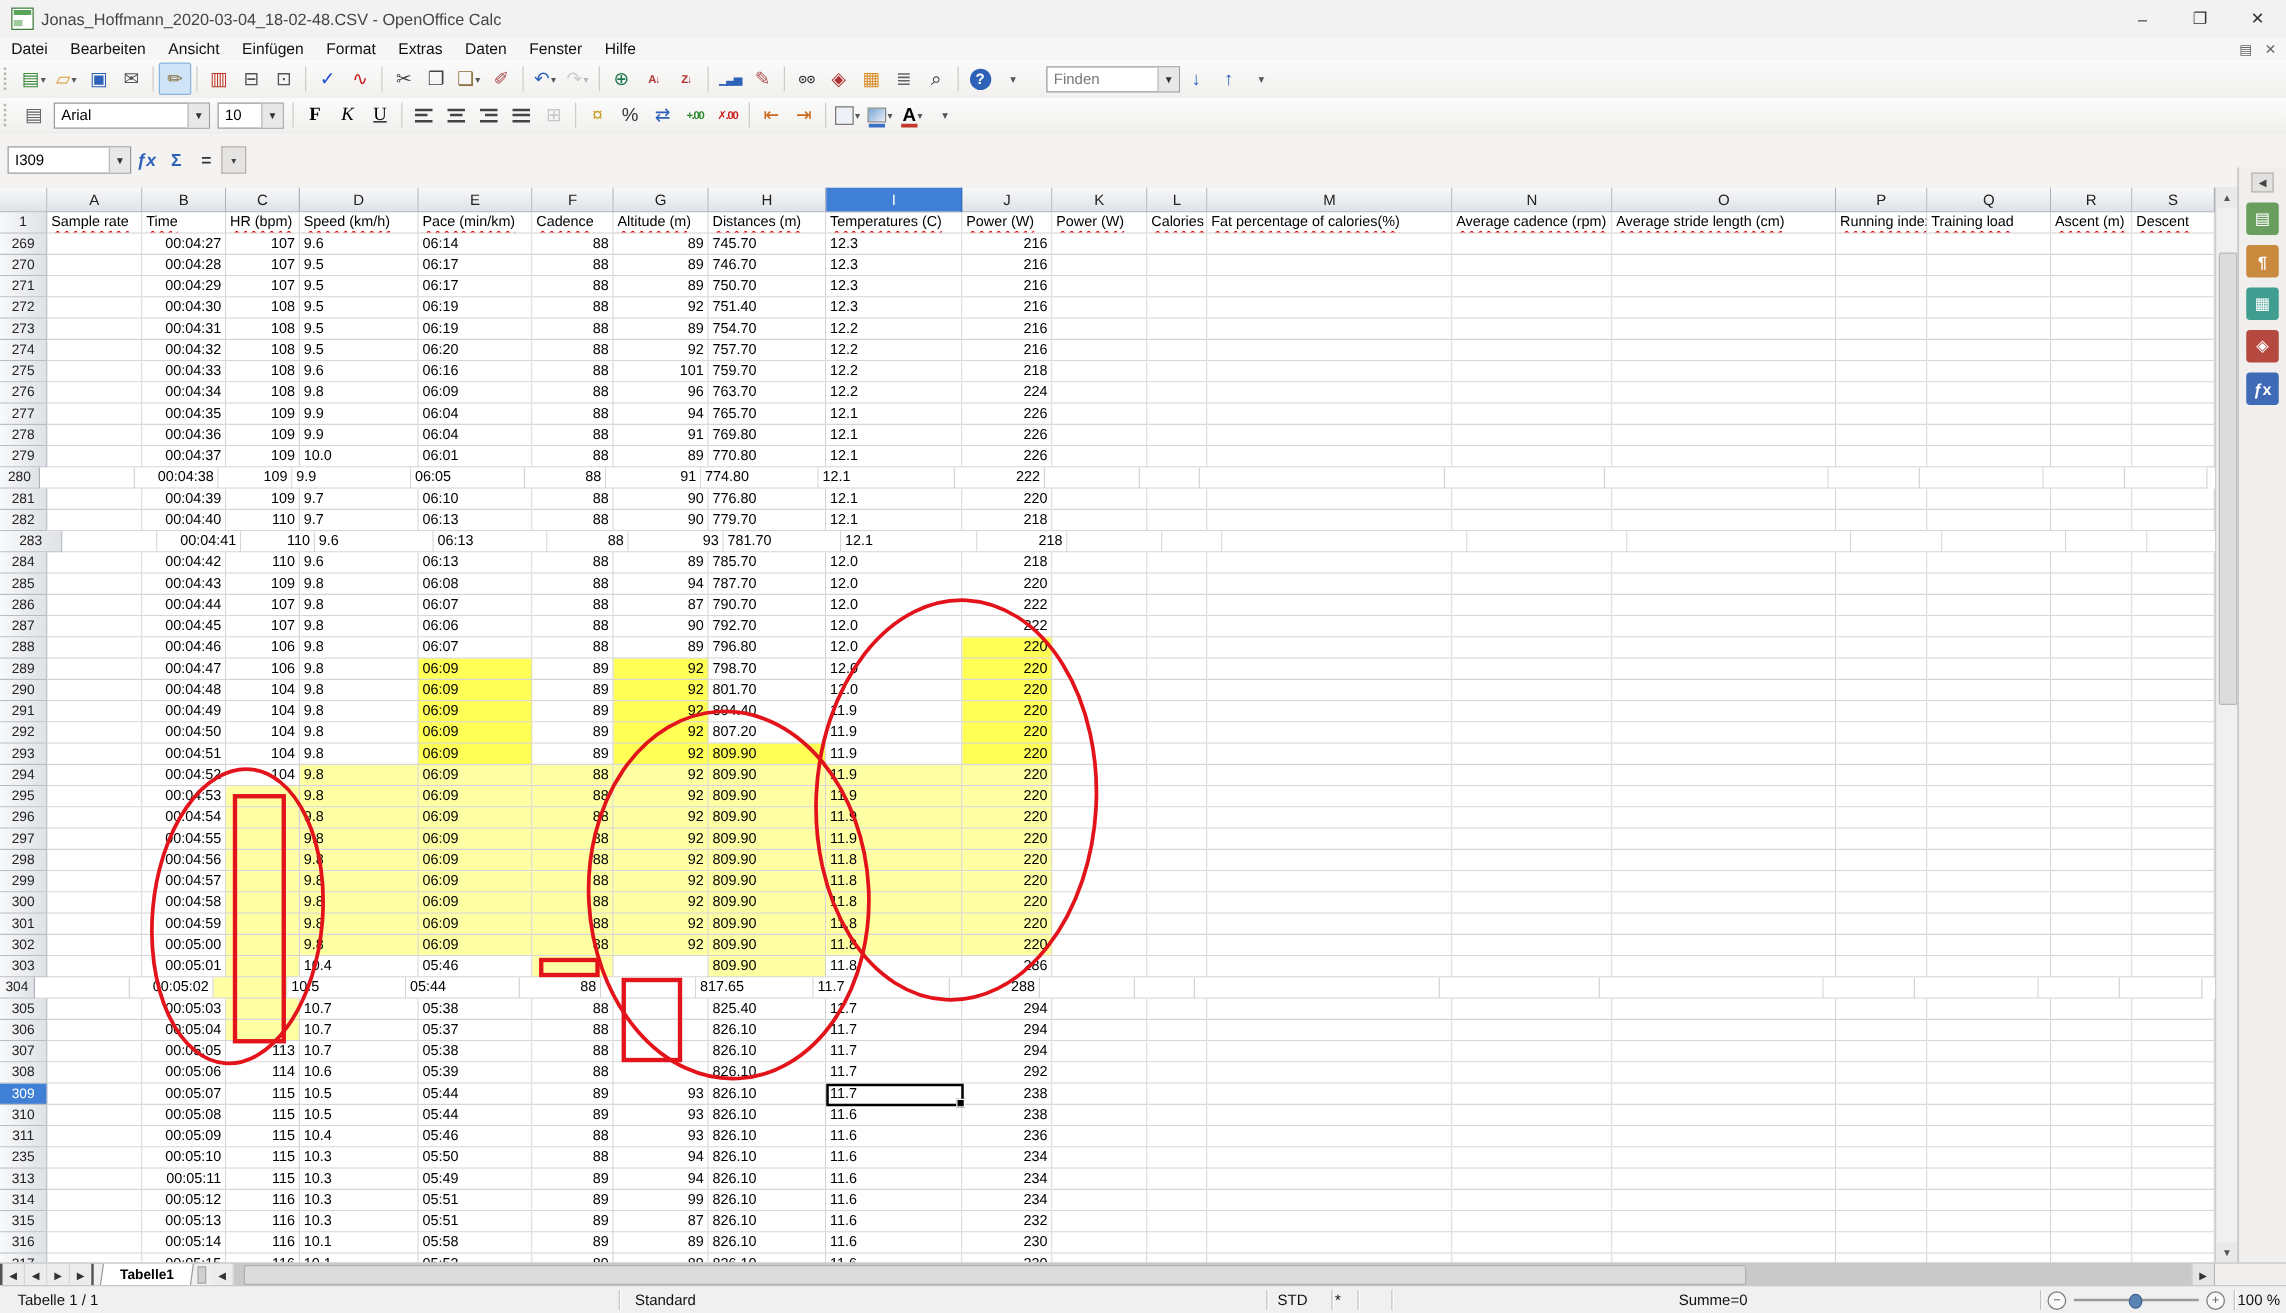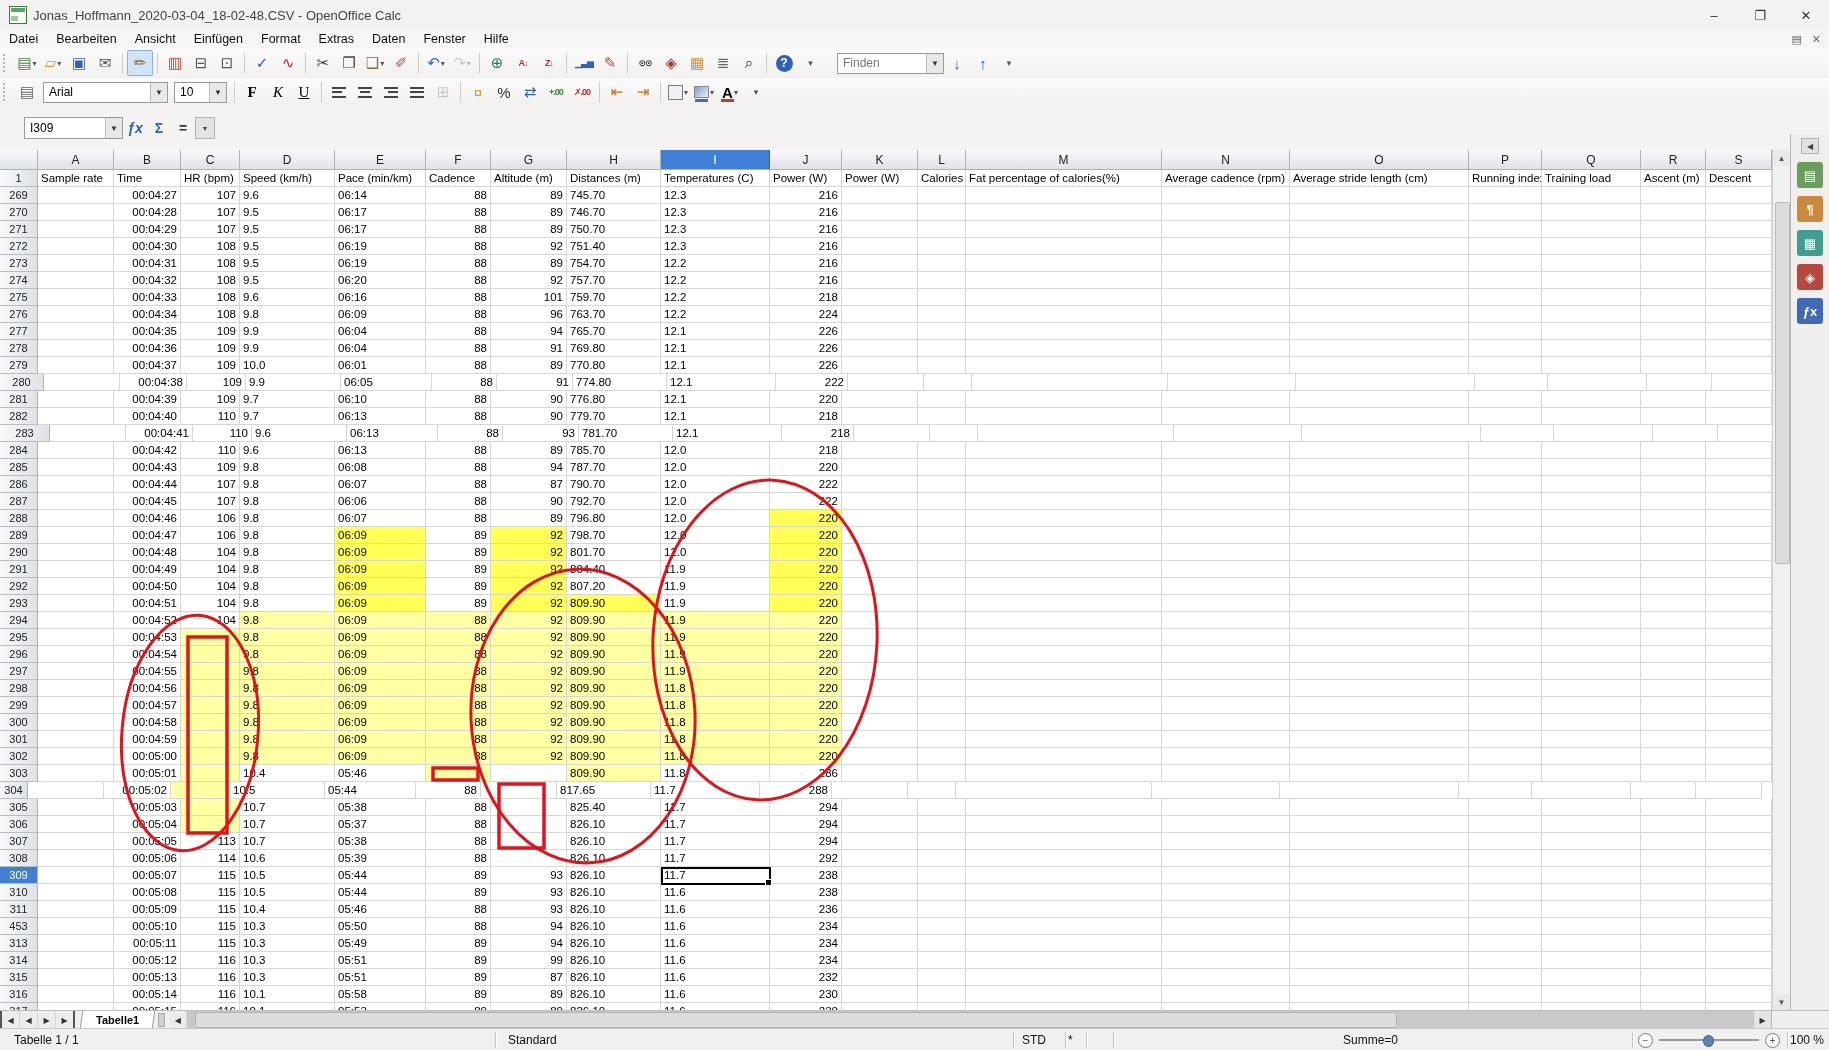--- a/index.html
+++ b/index.html
@@ -42,21 +42,21 @@
   .bars.bj i{width:100%;}
   .combo{background:#fff;border:1px solid #9a9a9a;height:19px;display:flex;align-items:center;
     font-size:12px;padding-left:5px;position:relative;}
   .combo .arrow{margin-left:auto;width:16px;height:100%;background:#e8e8e8;border-left:1px solid #bbb;
     display:flex;align-items:center;justify-content:center;font-size:8px;color:#333;}
   .color-swatch{position:absolute;left:3px;bottom:2px;width:13px;height:3px;}
   #find-box{width:100px;margin-left:14px;}
   
   #formulabar{position:absolute;left:0;top:106px;width:1829px;height:44px;background:#f4f3f2;
     border-bottom:1px solid #c9c6c2;display:flex;align-items:center;}
-  #name-box{width:92px;height:20px;margin-left:24px;align-items:center;}
+  #name-box{width:92px;height:20px;margin-left:6px;align-items:center;}
   .fb-icon{width:24px;height:22px;display:flex;align-items:center;justify-content:center;font-size:14px;}
   #formula-input{flex:1;height:21px;background:#fff;border:1px solid #9a9a9a;margin:0 6px 0 2px;
     font-size:12px;display:flex;align-items:center;padding-left:5px;color:#000;}
   #formula-expand{width:18px;height:20px;background:#e5e4e2;border:1px solid #b5b2ae;margin-right:10px;
     display:flex;align-items:center;justify-content:center;font-size:8px;color:#444;}
   
   #sheet{position:absolute;left:0;top:150px;width:1772px;height:860px;background:#fff;overflow:hidden;}
   .colband{position:absolute;left:0;top:0;height:20px;display:flex;}
   .colhead,.corner{background:linear-gradient(#f8f9fa,#dfe2e6);border-right:1px solid #aeb2b8;
     border-bottom:1px solid #aeb2b8;box-sizing:border-box;font-size:12px;color:#222;
@@ -630,21 +630,21 @@
       <div class="cell al" style="width:48px;height:17px"></div>
       <div class="cell al" style="width:196px;height:17px"></div>
       <div class="cell al" style="width:128px;height:17px"></div>
       <div class="cell al" style="width:179px;height:17px"></div>
       <div class="cell al" style="width:73px;height:17px"></div>
       <div class="cell al" style="width:99px;height:17px"></div>
       <div class="cell al" style="width:65px;height:17px"></div>
       <div class="cell al" style="width:66px;height:17px"></div>
     </div>
     <div class="sheet-row" style="top:224px">
-      <div class="rowhead" style="width:44px;height:17px">280</div>
+      <div class="rowhead" style="width:32px;height:17px">280</div>
       <div class="cell al" style="width:76px;height:17px"></div>
       <div class="cell ar" style="width:67px;height:17px">00:04:38</div>
       <div class="cell ar" style="width:59px;height:17px">109</div>
       <div class="cell al" style="width:95px;height:17px">9.9</div>
       <div class="cell al" style="width:91px;height:17px">06:05</div>
       <div class="cell ar" style="width:65px;height:17px">88</div>
       <div class="cell ar" style="width:76px;height:17px">91</div>
       <div class="cell al" style="width:94px;height:17px">774.80</div>
       <div class="cell al" style="width:109px;height:17px">12.1</div>
       <div class="cell ar" style="width:72px;height:17px">222</div>
@@ -1334,21 +1334,21 @@
       <div class="cell al" style="width:48px;height:17px"></div>
       <div class="cell al" style="width:196px;height:17px"></div>
       <div class="cell al" style="width:128px;height:17px"></div>
       <div class="cell al" style="width:179px;height:17px"></div>
       <div class="cell al" style="width:73px;height:17px"></div>
       <div class="cell al" style="width:99px;height:17px"></div>
       <div class="cell al" style="width:65px;height:17px"></div>
       <div class="cell al" style="width:66px;height:17px"></div>
     </div>
     <div class="sheet-row" style="top:768px">
-      <div class="rowhead" style="width:38px;height:17px">453</div>
+      <div class="rowhead" style="width:38px;height:17px">235</div>
       <div class="cell al" style="width:76px;height:17px"></div>
       <div class="cell ar" style="width:67px;height:17px">00:05:10</div>
       <div class="cell ar" style="width:59px;height:17px">115</div>
       <div class="cell al" style="width:95px;height:17px">10.3</div>
       <div class="cell al" style="width:91px;height:17px">05:50</div>
       <div class="cell ar" style="width:65px;height:17px">88</div>
       <div class="cell ar" style="width:76px;height:17px">94</div>
       <div class="cell al" style="width:94px;height:17px">826.10</div>
       <div class="cell al" style="width:109px;height:17px">11.6</div>
       <div class="cell ar" style="width:72px;height:17px">234</div>

